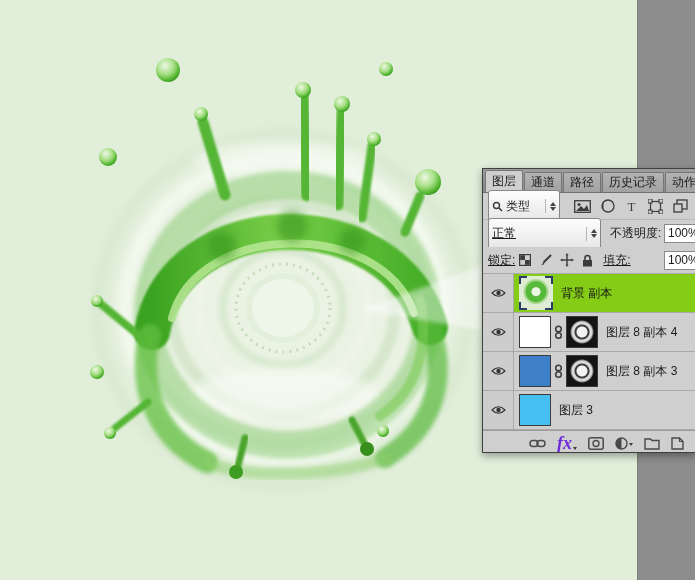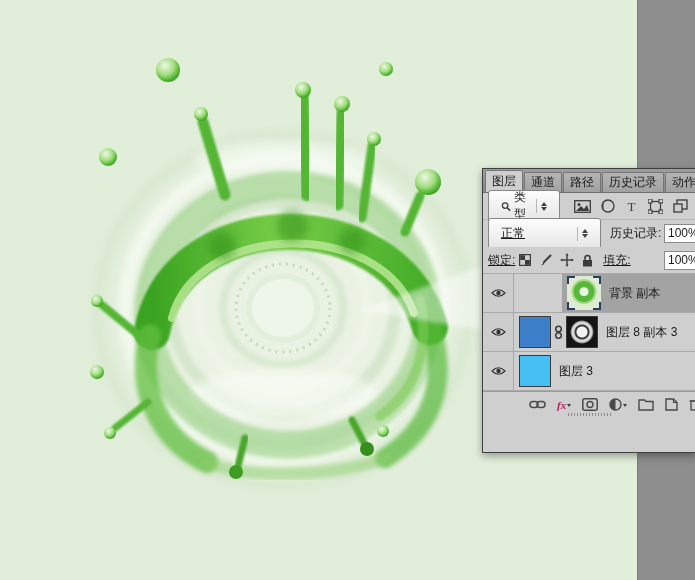--- a/index.html
+++ b/index.html
@@ -28,21 +28,21 @@
        white-space:nowrap;cursor:default;}
   .tab.active{background:#cfcfcf;height:21px;line-height:21px;}
 
   .prow{position:relative;display:flex;align-items:center;background:#cfcfcf;}
   .filter-row{height:26px;border-bottom:1px solid #b9b9b9;padding:0 5px;}
   .blend-row{height:27px;padding:0 5px;}
   .lock-row{height:26px;border-bottom:1px solid #aaa;padding:0 5px;text-decoration:underline;}
 
   .combo{display:flex;align-items:center;height:32px;box-sizing:border-box;
          background:linear-gradient(#fdfdfd,#e6e6e6);
-         border:1px solid #878787;border-radius:3px;padding:0 12px;cursor:default;}
+         border:1px solid #878787;border-radius:3px;padding:0 3px;cursor:default;}
   .combo .spin{margin-left:auto;display:flex;flex-direction:column;align-items:center;
                padding-left:4px;border-left:1px solid #b5b5b5;height:14px;justify-content:center;}
   .tri-up{width:0;height:0;border-left:3px solid transparent;border-right:3px solid transparent;
           border-bottom:4px solid #444;margin-bottom:1px;}
   .tri-dn{width:0;height:0;border-left:3px solid transparent;border-right:3px solid transparent;
           border-top:4px solid #444;}
   .type-combo{width:72px;}
   .blend-combo{width:113px;text-decoration:underline;}
 
   .icon-btn{display:flex;align-items:center;justify-content:center;cursor:pointer;}
@@ -52,40 +52,40 @@
   .value-box{position:absolute;left:181px;top:4px;width:44px;height:17px;line-height:17px;
              background:#fff;border:1px solid #8a8a8a;padding:0 3px;box-sizing:content-box;}
 
   .lock-icons{display:flex;gap:8px;margin-left:4px;margin-right:10px;}
 
   
   .layer-row{height:38px;display:flex;align-items:stretch;border-bottom:1px solid #a9a9a9;}
   .eye-cell{width:30px;display:flex;align-items:center;justify-content:center;
             border-right:1px solid #a9a9a9;background:#cdcdcd;cursor:pointer;}
   .row-main{flex:1;display:flex;align-items:center;padding-left:5px;cursor:pointer;}
-  .layer-row.selected .row-main{background:#a3a3a3;margin-left:48px;}
+  .layer-row.selected .row-main{background:#84cc16;}
   .thumb{width:32px;height:32px;box-sizing:border-box;border:1px solid #3a3a3a;flex:0 0 auto;}
   .splash-thumb{position:relative;width:34px;height:34px;border:none;
      background:radial-gradient(circle at 50% 46%, #eaf5e2 0 4px, #57b93a 5px 10px, #a9d98e 11px 12px, #ddecd3 13px);}
   .sc{position:absolute;width:6px;height:6px;border:0 solid #2a3d66;}
   .sc.tl{left:0;top:0;border-left-width:2px;border-top-width:2px;}
   .sc.tr{right:0;top:0;border-right-width:2px;border-top-width:2px;}
   .sc.bl{left:0;bottom:0;border-left-width:2px;border-bottom-width:2px;}
   .sc.br{right:0;bottom:0;border-right-width:2px;border-bottom-width:2px;}
   .mask-thumb{width:32px;height:32px;box-sizing:border-box;border:1px solid #3a3a3a;flex:0 0 auto;
      background:
        radial-gradient(circle at 50% 50%, #f2f2f2 0 5px, #3c3c3c 6px 7px, #d9d9d9 8px 10px, #141414 12px);}
   .chain{margin:0 3px;flex:0 0 auto;}
   .layer-name{margin-left:8px;white-space:nowrap;}
 
   
   .toolbar{position:relative;height:25px;border-top:1px solid #9b9b9b;
            display:flex;align-items:center;gap:11px;padding-left:46px;background:#cfcfcf;}
   .fx{font-style:italic;font-family:"Liberation Serif","DejaVu Serif",serif;
-      font-weight:bold;font-size:11px;color:#be185d;}
+      font-weight:bold;font-size:18px;color:#6d28d9;}
   .mini-caret{width:0;height:0;border-left:2.5px solid transparent;border-right:2.5px solid transparent;
               border-top:3.5px solid #3c3c3c;margin-left:1px;align-self:flex-end;margin-bottom:4px;}
   .grip{position:absolute;left:50%;bottom:1px;transform:translateX(-50%);
         width:44px;height:3px;cursor:ns-resize;
         background:repeating-linear-gradient(90deg,#8f8f8f 0 1px,transparent 1px 3px);}
   svg{display:block;}
 </style>
 </head>
 <body>
 
@@ -237,21 +237,21 @@
     </div>
 
     <div class="prow blend-row">
       <div class="combo blend-combo">
         <span>正常</span>
         <span class="spin">
             <span class="tri-up"></span>
             <span class="tri-dn"></span>
           </span>
       </div>
-      <span class="field-label" style="margin-left:9px">历史记录:</span>
+      <span class="field-label" style="margin-left:9px">不透明度:</span>
       <span class="value-box">100%</span>
     </div>
 
     <div class="prow lock-row">
       <span class="field-label">锁定:</span>
       <span class="lock-icons">
         <span class="icon-btn">
           <svg width="12" height="12" viewBox="0 0 12 12">
               <rect x=".6" y=".6" width="10.8" height="10.8" fill="none" stroke="#3c3c3c" stroke-width="1.2"></rect>
               <rect x="1.2" y="1.2" width="4.8" height="4.8" fill="#3c3c3c"></rect>
@@ -298,47 +298,64 @@
           <span class="splash-thumb">
             <span class="sc tl"></span>
               <span class="sc tr"></span>
               <span class="sc bl"></span>
               <span class="sc br"></span>
           </span>
           <span class="layer-name">背景 副本</span>
         </span>
       </div>
 
-
       <div class="layer-row">
         <span class="eye-cell">
           <svg width="15" height="10" viewBox="0 0 15 10">
               <path d="M1,5 Q7.5,-1.5 14,5 Q7.5,11.5 1,5 Z" fill="none" stroke="#333" stroke-width="1.1"></path>
               <circle cx="7.5" cy="5" r="2.2" fill="#333"></circle>
             </svg>
         </span>
         <span class="row-main">
-          <span class="thumb" style="background: rgb(61, 127, 201);"></span>
+          <span class="thumb" style="background: rgb(255, 255, 255);"></span>
           <svg class="chain" width="9" height="15" viewBox="0 0 9 15">
               <circle cx="4.5" cy="4" r="2.8" fill="none" stroke="#3c3c3c" stroke-width="1.5"></circle>
               <circle cx="4.5" cy="10.5" r="2.8" fill="none" stroke="#3c3c3c" stroke-width="1.5"></circle>
             </svg>
           <span class="mask-thumb"></span>
-          <span class="layer-name">图层 8 副本 3</span>
+          <span class="layer-name">图层 8 副本 4</span>
         </span>
       </div>
 
       <div class="layer-row">
         <span class="eye-cell">
           <svg width="15" height="10" viewBox="0 0 15 10">
               <path d="M1,5 Q7.5,-1.5 14,5 Q7.5,11.5 1,5 Z" fill="none" stroke="#333" stroke-width="1.1"></path>
               <circle cx="7.5" cy="5" r="2.2" fill="#333"></circle>
             </svg>
         </span>
         <span class="row-main">
+          <span class="thumb" style="background: rgb(61, 127, 201);"></span>
+          <svg class="chain" width="9" height="15" viewBox="0 0 9 15">
+              <circle cx="4.5" cy="4" r="2.8" fill="none" stroke="#3c3c3c" stroke-width="1.5"></circle>
+              <circle cx="4.5" cy="10.5" r="2.8" fill="none" stroke="#3c3c3c" stroke-width="1.5"></circle>
+            </svg>
+          <span class="mask-thumb"></span>
+          <span class="layer-name">图层 8 副本 3</span>
+        </span>
+      </div>
+
+      <div class="layer-row">
+        <span class="eye-cell">
+          <svg width="15" height="10" viewBox="0 0 15 10">
+              <path d="M1,5 Q7.5,-1.5 14,5 Q7.5,11.5 1,5 Z" fill="none" stroke="#333" stroke-width="1.1"></path>
+              <circle cx="7.5" cy="5" r="2.2" fill="#333"></circle>
+            </svg>
+        </span>
+        <span class="row-main">
           <span class="thumb" style="background: rgb(70, 191, 242);"></span>
           <span class="layer-name">图层 3</span>
         </span>
       </div>
 
     </div>
 
     <div class="toolbar">
       <span class="icon-btn">
         <svg width="17" height="9" viewBox="0 0 17 9">

